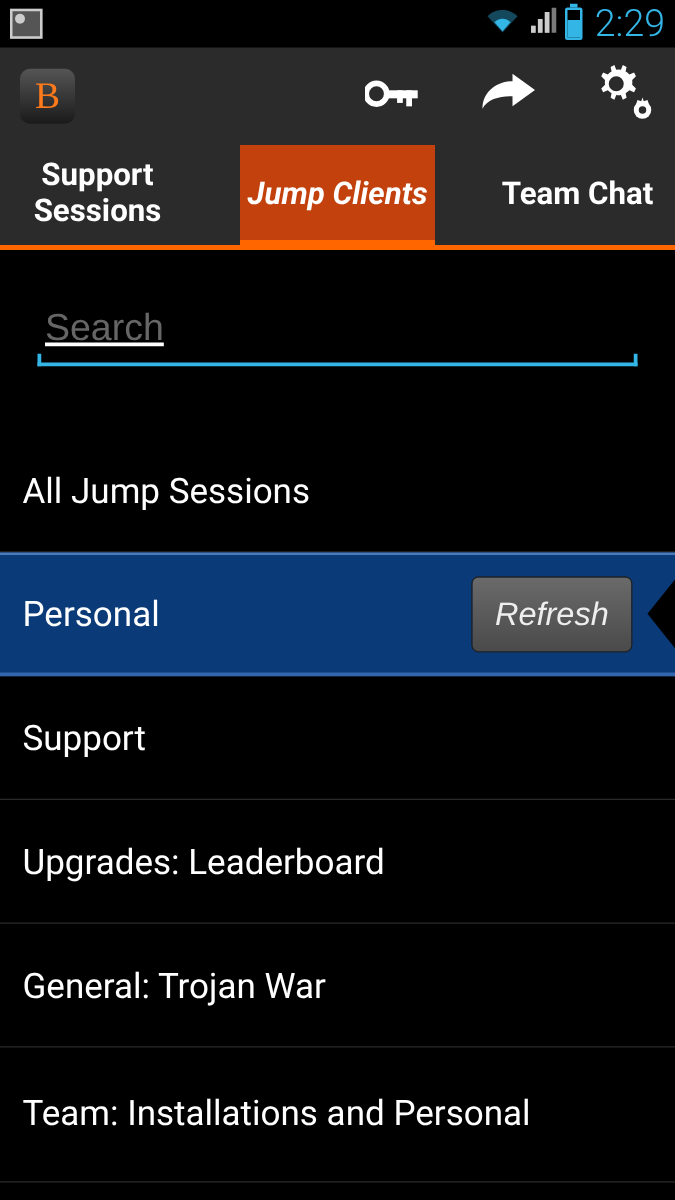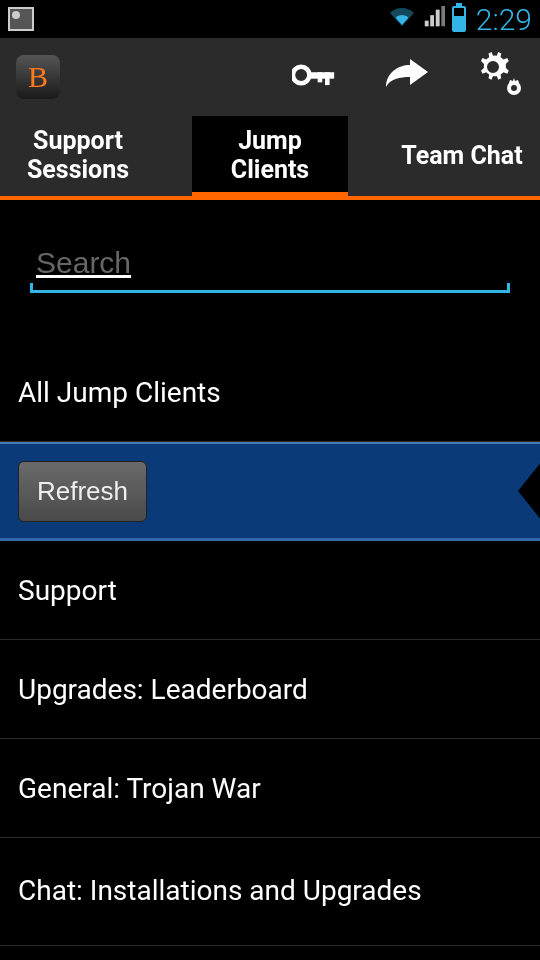--- a/index.html
+++ b/index.html
@@ -119,22 +119,23 @@
       align-items: center;
       justify-content: center;
       color: #fff;
       font-size: 25px;
       text-align: center;
       font-weight: bold;
       padding: 0 6px;
       line-height: 1.15;
     }
     .tab.active {
-      background: #000000;
-      position: relative;
+      background: #c2410c;
+      position: relative;
+      font-style: italic;
     }
     .tab.active::after {
       content: "";
       position: absolute;
       bottom: -4px;
       left: 0;
       right: 0;
       height: 8px;
       background: #ff6600;
     }
@@ -195,20 +196,21 @@
     }
     .refresh-btn {
       background: linear-gradient(180deg, #6a6a6a 0%, #4a4a4a 100%);
       border: 1px solid #222;
       color: #eee;
       font-size: 26px;
       padding: 14px 18px;
       border-radius: 6px;
       margin-right: 16px;
       cursor: pointer;
+      font-style: italic;
     }
     .chevron-left {
       position: absolute;
       right: -2px;
       top: 50%;
       transform: translateY(-50%);
       width: 0;
       height: 0;
       border-top: 30px solid transparent;
       border-bottom: 30px solid transparent;
@@ -278,31 +280,32 @@
 </div>
 
 <div class="search-area">
   <div class="search-wrap">
     <input class="search-input" type="text" placeholder="Search" style="">
   </div>
 </div>
 
 <div class="list">
   <div class="list-item">
-    <span>All Jump Clients</span>
+    <span>All Jump Sessions</span>
   </div>
   <div class="list-item selected">
+    <span>Personal</span>
     <button class="refresh-btn">Refresh</button>
     <div class="chevron-left"></div>
   </div>
   <div class="list-item">
     <span>Support</span>
   </div>
   <div class="list-item">
     <span>Upgrades: Leaderboard</span>
   </div>
   <div class="list-item">
     <span>General: Trojan War</span>
   </div>
   <div class="list-item multiline">
-    <span>Chat: Installations and Upgrades</span>
+    <span>Team: Installations and Personal</span>
   </div>
 </div>
 
 </body></html>

